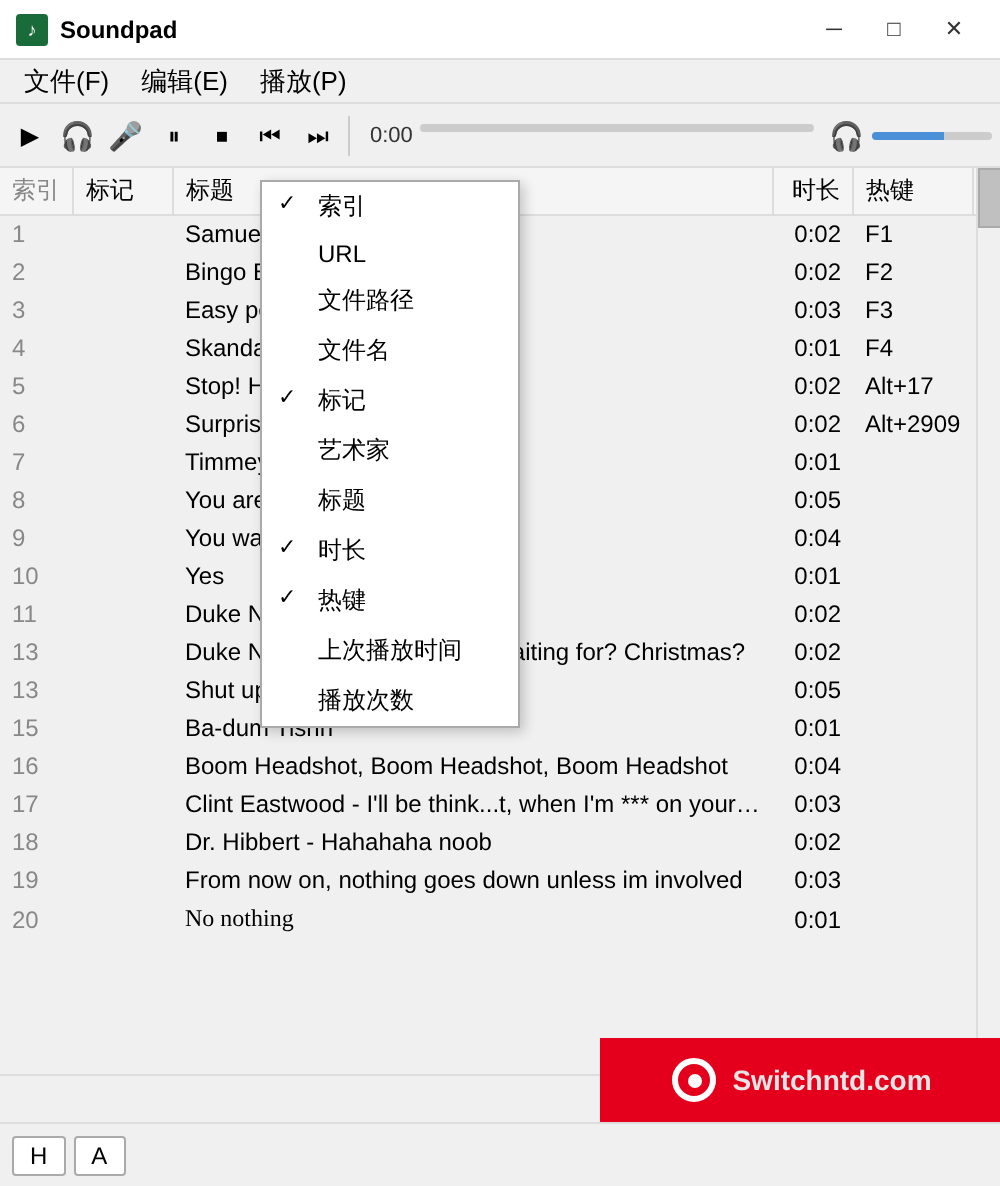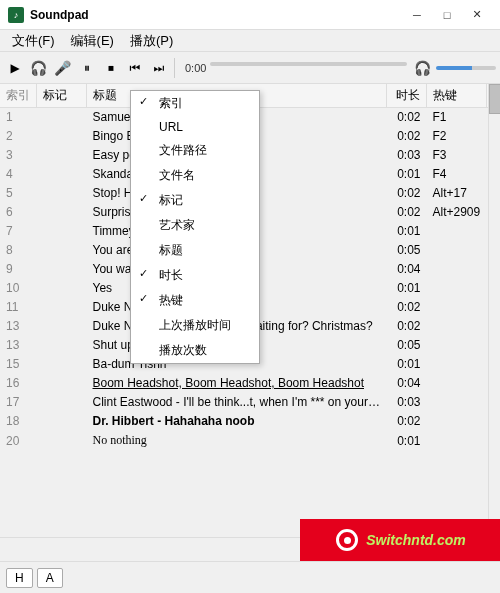--- a/index.html
+++ b/index.html
@@ -206,25 +206,24 @@
       right: 0;
       width: 200px;
       height: 42px;
       background: #e4001c;
       display: flex;
       align-items: center;
       justify-content: center;
       z-index: 50;
     }
     .watermark-text {
-      color: #bef264;
+      color: #e5e5e5;
       font-size: 14px;
       font-weight: bold;
       font-family: Arial, sans-serif;
-      font-style: italic;
     }
     .scrollbar-track {
       position: absolute;
       right: 0;
       top: 84px;
       width: 12px;
       height: calc(593px - 84px - 56px);
       background: #f0f0f0;
       border-left: 1px solid #ddd;
     }
@@ -411,38 +410,46 @@
     <td class="col-num">15</td>
     <td class="col-mark"></td>
     <td class="col-title" style="max-width:260px;overflow:hidden;text-overflow:ellipsis;">Ba-dum Tishh</td>
     <td class="col-duration">0:01</td>
     <td class="col-hotkey"></td>
     <td></td>
   </tr>
           <tr>
     <td class="col-num">16</td>
     <td class="col-mark"></td>
-    <td class="col-title" style="max-width:260px;overflow:hidden;text-overflow:ellipsis;text-decoration:underline;">Boom Headshot, Boom Headshot, Boom Headshot</td>
+    <td class="col-title" style="max-width:260px;overflow:hidden;text-overflow:ellipsis;">Boom Headshot, Boom Headshot, Boom Headshot</td>
     <td class="col-duration">0:04</td>
     <td class="col-hotkey"></td>
     <td></td>
   </tr>
           <tr>
     <td class="col-num">17</td>
     <td class="col-mark"></td>
     <td class="col-title" style="max-width:260px;overflow:hidden;text-overflow:ellipsis;">Clint Eastwood - I'll be think...t, when I'm *** on your grave</td>
     <td class="col-duration">0:03</td>
     <td class="col-hotkey"></td>
     <td></td>
   </tr>
           <tr>
     <td class="col-num">18</td>
     <td class="col-mark"></td>
-    <td class="col-title" style="max-width:260px;overflow:hidden;text-overflow:ellipsis;font-weight:bold;">Dr. Hibbert - Hahahaha noob</td>
-    <td class="col-duration">0:02</td>
+    <td class="col-title" style="max-width:260px;overflow:hidden;text-overflow:ellipsis;">Dr. Hibbert - Hahahaha noob</td>
+    <td class="col-duration">0:02</td>
+    <td class="col-hotkey"></td>
+    <td></td>
+  </tr>
+          <tr>
+    <td class="col-num">19</td>
+    <td class="col-mark"></td>
+    <td class="col-title" style="max-width:260px;overflow:hidden;text-overflow:ellipsis;">From now on, nothing goes down unless im involved</td>
+    <td class="col-duration">0:03</td>
     <td class="col-hotkey"></td>
     <td></td>
   </tr>
           <tr>
     <td class="col-num">20</td>
     <td class="col-mark"></td>
     <td class="col-title" style="max-width:260px;overflow:hidden;text-overflow:ellipsis;font-family:Liberation Serif, serif;">No nothing</td>
     <td class="col-duration">0:01</td>
     <td class="col-hotkey"></td>
     <td></td>

